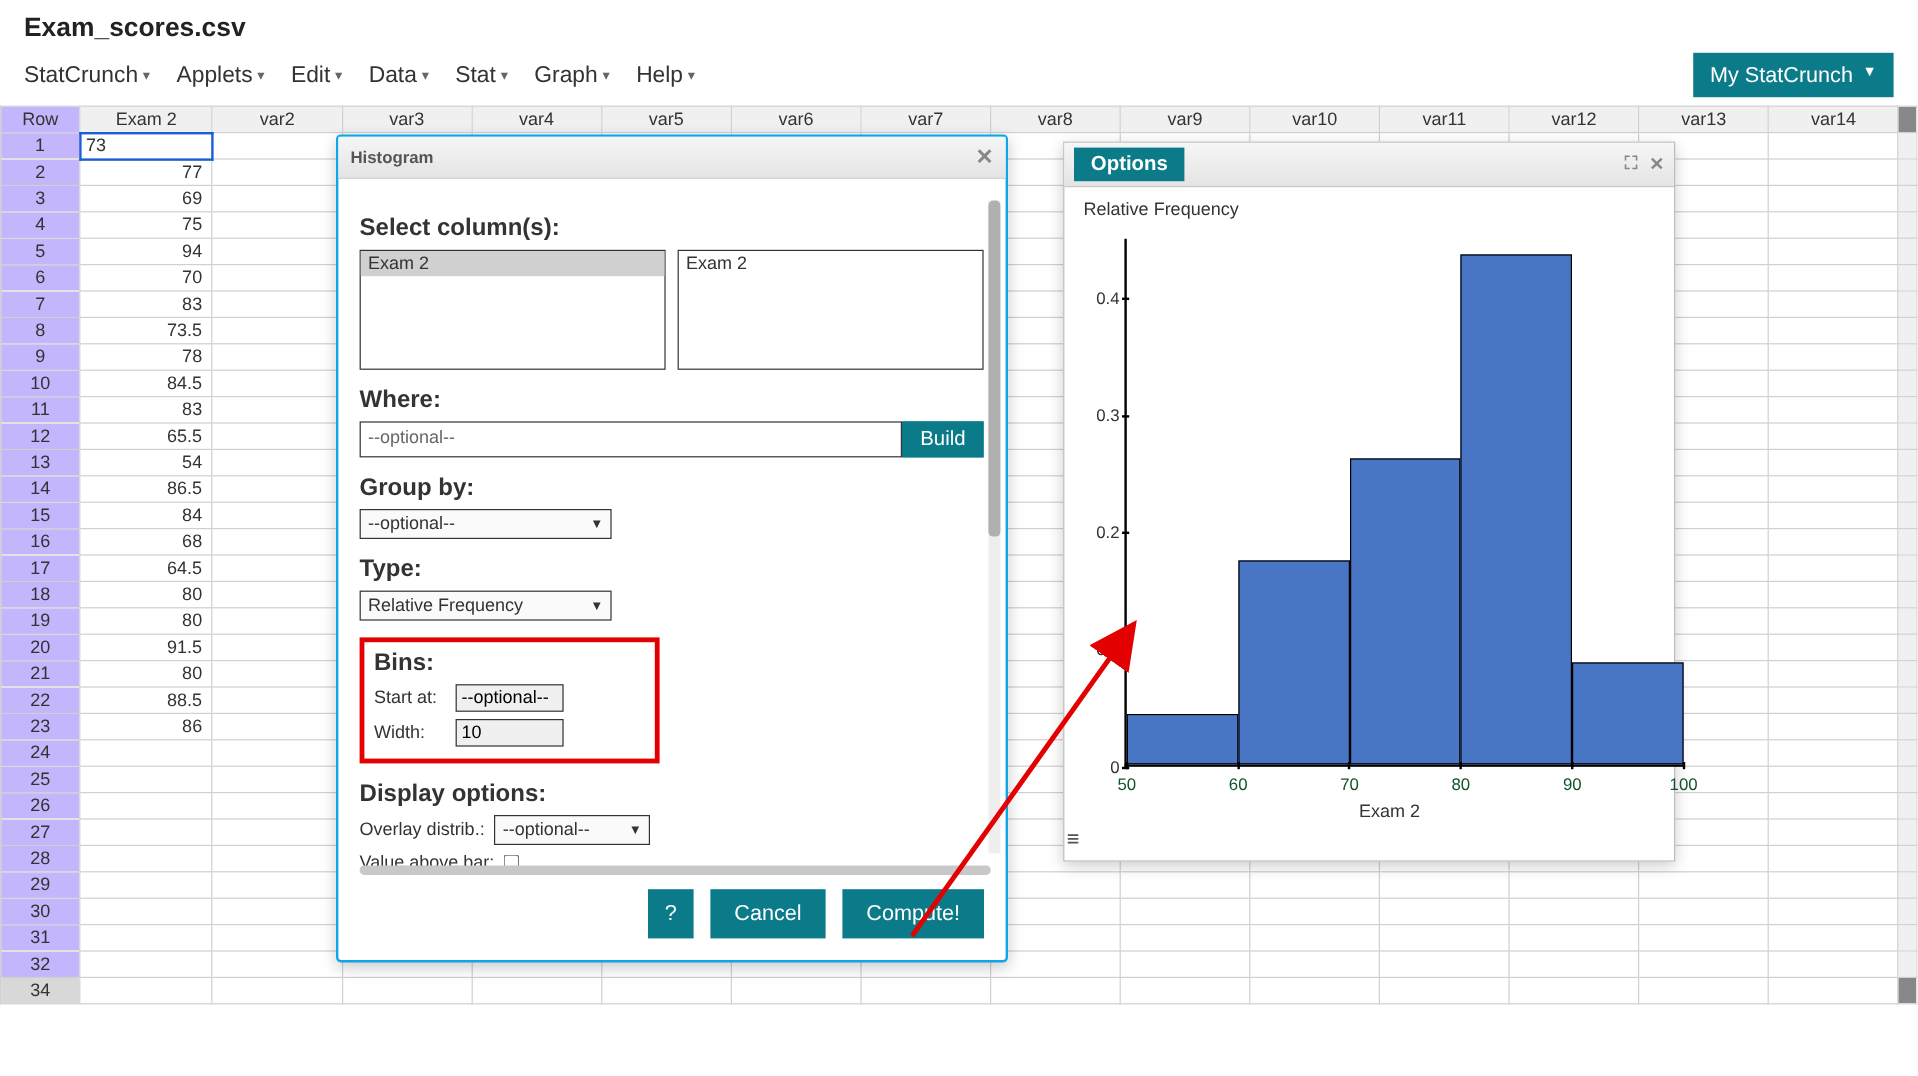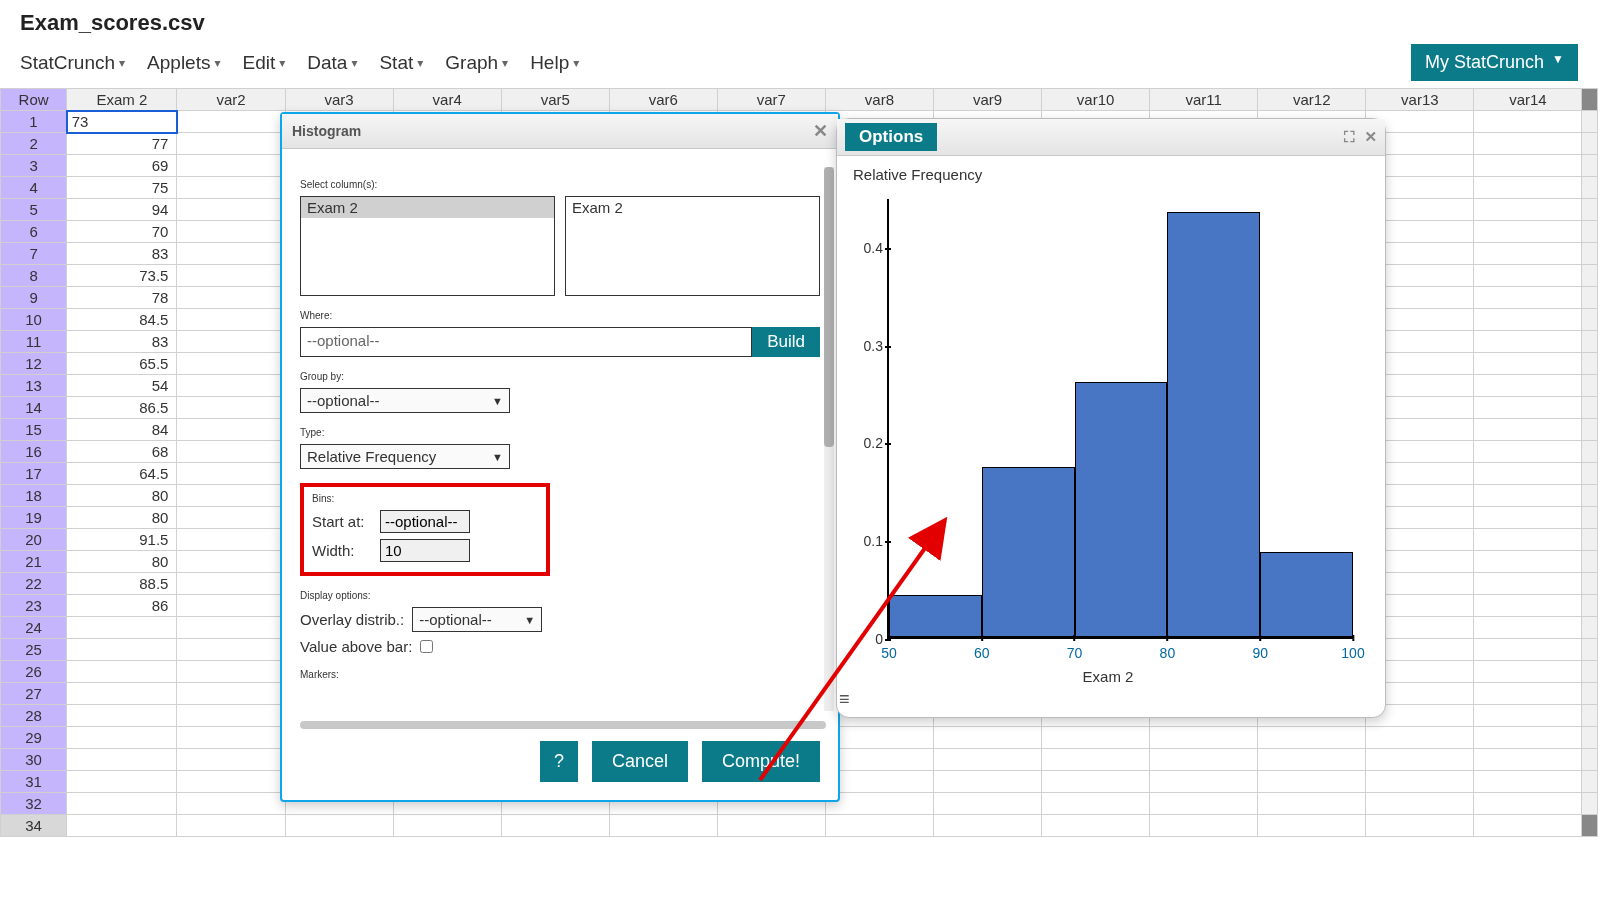--- a/index.html
+++ b/index.html
@@ -26,21 +26,21 @@
   .col-exam { width: 100px; }
   .col-var { width: 98px; }
   .cell-selected { border: 2px solid #1a5ed6 !important; text-align: left !important; padding-left: 4px; }
 
   
   .dialog { position: absolute; border: 2px solid #0ea5e9; border-radius: 4px; background: #fff; box-shadow: 0 4px 12px rgba(0,0,0,.2); }
   .dlg-hist { top: 112px; left: 280px; width: 560px; height: 690px; }
   .dlg-titlebar { background: linear-gradient(#f6f6f6, #e4e4e4); border-bottom: 1px solid #c8c8c8; padding: 6px 10px; display: flex; justify-content: space-between; align-items: center; font-weight: bold; color: #555; }
   .dlg-close { color: #888; font-size: 18px; cursor: pointer; }
   .dlg-body { padding: 16px 18px; height: 580px; overflow-y: auto; position: relative; }
-  .section-label { font-weight: normal; font-size: 10px; margin-bottom: 6px; margin-top: 14px; }
+  .section-label { font-weight: bold; font-size: 20px; margin-bottom: 6px; margin-top: 14px; }
   .dlg-body .section-label:first-child { margin-top: 0; }
   .colselect-row { display: flex; gap: 10px; }
   .listbox { border: 1px solid #333; height: 100px; flex: 1; font-size: 15px; }
   .listbox .opt { padding: 2px 6px; }
   .listbox .opt.sel { background: #d0d0d0; }
   .where-row { display: flex; }
   .where-input { flex: 1; border: 1px solid #333; padding: 4px 6px; font-size: 15px; color: #666; }
   .build-btn { background: #0b7b8a; color: #fff; padding: 4px 14px; font-size: 17px; border: 1px solid #0b7b8a; cursor: pointer; }
   .select { border: 1px solid #333; padding: 3px 6px; font-size: 15px; width: 210px; display: flex; justify-content: space-between; align-items: center; background: #fafafa; }
   .select .tri { font-size: 11px; color: #333; }
@@ -51,33 +51,33 @@
   .bins-row input { border: 1px solid #333; padding: 2px 4px; width: 90px; font-size: 15px; background: #f0f0f0; }
   .display-row { display: flex; align-items: center; gap: 8px; margin-top: 6px; font-size: 15px; }
   .display-row .select { width: 130px; }
   .scroll-shadow { position: absolute; left: 18px; right: 12px; bottom: 0; height: 8px; background: #c8c8c8; border-radius: 4px; }
   .scroll-track { position:absolute; right:4px; top:18px; bottom:18px; width:10px; background:#eee; }
   .scroll-thumb { position:absolute; right:4px; top:18px; width:10px; height:280px; background:#b0b0b0; border-radius:4px; }
   .dlg-footer { display: flex; justify-content: flex-end; gap: 14px; padding: 12px 18px; }
   .btn { background: #0b7b8a; color: #fff; border: none; padding: 10px 20px; font-size: 18px; cursor: pointer; }
 
   
-  .dlg-chart { top: 118px; left: 836px; width: 550px; height: 600px; border: 1px solid #bbb; border-radius: 13px; }
+  .dlg-chart { top: 118px; left: 886px; width: 510px; height: 600px; border: 1px solid #bbb; border-radius: 0; }
   .dlg-chart .dlg-titlebar { padding: 4px 8px; }
   .options-tab { background: #0b7b8a; color: #fff; padding: 4px 14px; font-size: 17px; }
   .win-ctrls { display: flex; gap: 10px; color: #888; }
   .win-ctrls span { cursor: pointer; font-size: 15px; }
   .chart-body { padding: 10px 16px; position: relative; height: 560px; }
   .ylabel { font-size: 15px; color: #333; margin-bottom: 6px; }
   .plot { position: relative; width: 510px; height: 500px; }
   .axis-y { position: absolute; left: 34px; top: 10px; bottom: 50px; width: 2px; background: #000; }
   .axis-x { position: absolute; left: 34px; right: 10px; bottom: 50px; height: 2px; background: #000; }
   .ytick { position: absolute; left: 0; width: 30px; text-align: right; font-size: 14px; color: #333; transform: translateY(-50%); }
   .ytick::after { content:''; position:absolute; right:-8px; top:50%; width:6px; height:2px; background:#000; }
-  .xtick { position: absolute; bottom: 28px; font-size: 14px; color: #0369a1; transform: translateX(-50%); }
+  .xtick { position: absolute; bottom: 28px; font-size: 14px; color: #14532d; transform: translateX(-50%); }
   .xtick::before { content:''; position:absolute; left:50%; top:-10px; width:2px; height:6px; background:#000; transform:translateX(-50%); }
   .xlabel { position: absolute; bottom: 4px; left: 50%; transform: translateX(-50%); font-size: 15px; }
   .bars { position: absolute; left: 36px; right: 10px; bottom: 52px; top: 10px; }
   .bar { position: absolute; bottom: 0; background: #4876c4; border: 1px solid #000; }
   .menu-icon { position: absolute; left: 2px; bottom: 6px; font-size: 18px; color: #555; cursor: pointer; }
 
   
   .arrow-svg { position: absolute; top: 470px; left: 530px; pointer-events: none; z-index: 50; }
 </style>
 </head>

